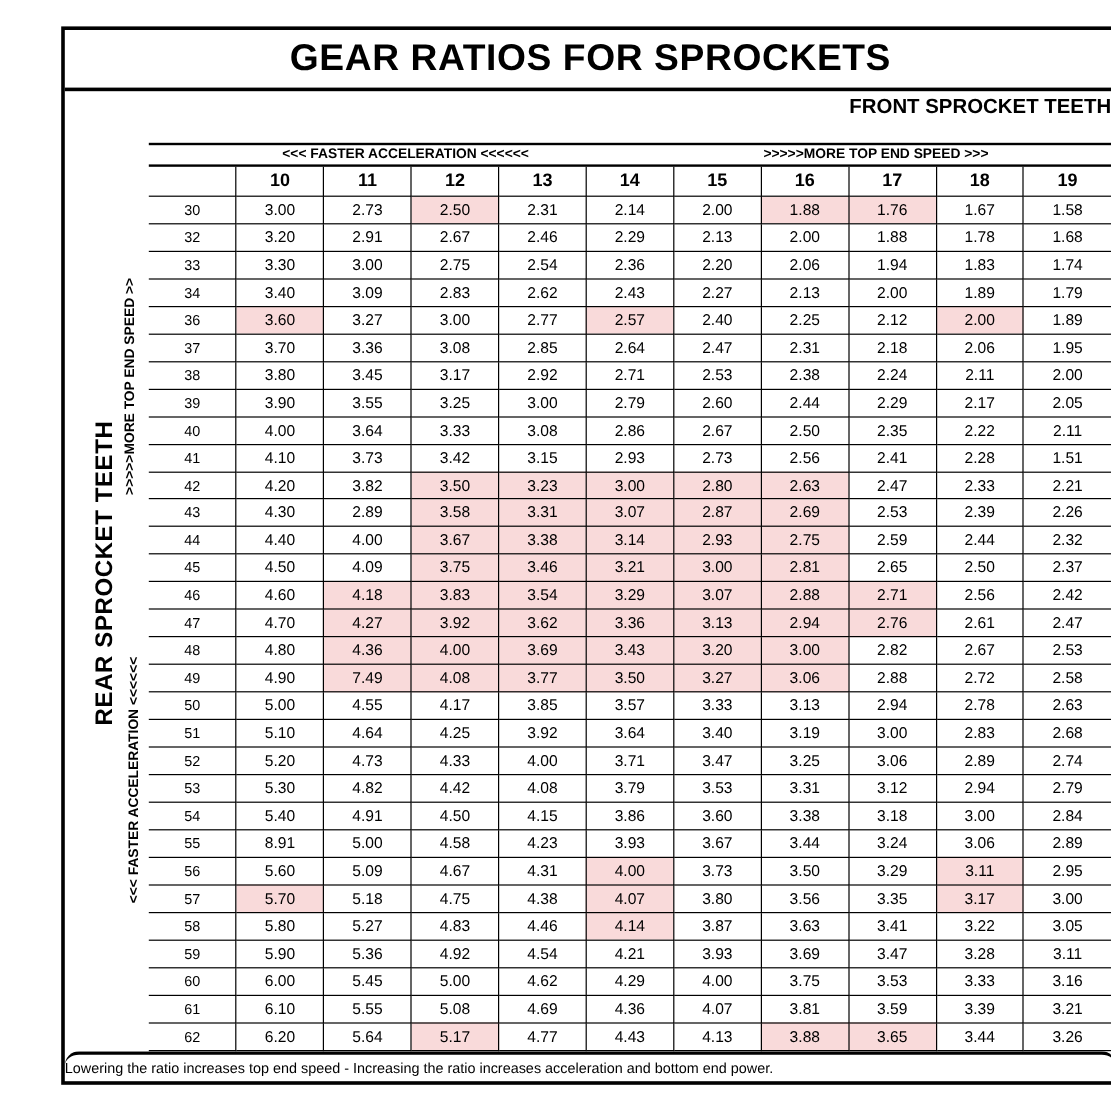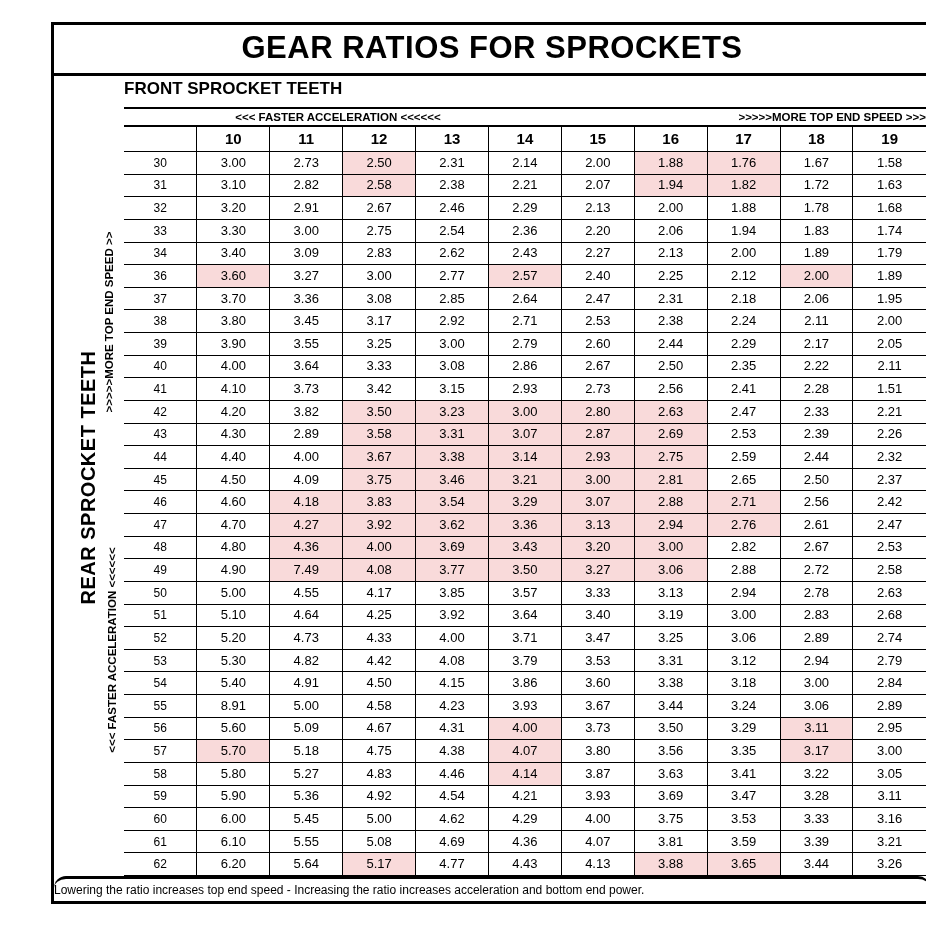--- a/index.html
+++ b/index.html
@@ -98,42 +98,42 @@
   }
   
   #table-block {
     flex: 1 1 auto;
     display: flex;
     flex-direction: column;
     min-width: 0;
     padding-right: 4px;
   }
   #front-header {
-    text-align: left;
+    text-align: right;
     font-size: 17px;
     font-weight: bold;
-    padding: 3px 0 8px 0;
+    padding: 3px 0 20px 0;
     border-bottom: 2px solid #000;
     margin-left: 0px;
   }
   #direction-row {
     display: flex;
     border-bottom: 2px solid #000;
     font-size: 11.5px;
     font-weight: bold;
     padding: 2px 0 2px 0;
   }
   #direction-row .dir-left {
     flex: 1 1 50%;
     text-align: center;
     padding-left: 18px;
   }
   #direction-row .dir-right {
     flex: 1 1 50%;
-    text-align: right;
+    text-align: center;
   }
   table#ratio-table {
     border-collapse: collapse;
     width: 100%;
     table-layout: fixed;
     flex: 1 1 auto;
   }
   table#ratio-table th,
   table#ratio-table td {
     border: 1px solid #000;
@@ -226,33 +226,20 @@
                 <td class="hl">2.50</td>
                 <td>2.31</td>
                 <td>2.14</td>
                 <td>2.00</td>
                 <td class="hl">1.88</td>
                 <td class="hl">1.76</td>
                 <td>1.67</td>
                 <td>1.58</td>
               </tr>
               <tr>
-                <td class="rowhead">31</td>
-                <td>3.10</td>
-                <td>2.82</td>
-                <td class="hl">2.58</td>
-                <td>2.38</td>
-                <td>2.21</td>
-                <td>2.07</td>
-                <td class="hl">1.94</td>
-                <td class="hl">1.82</td>
-                <td>1.72</td>
-                <td>1.63</td>
-              </tr>
-              <tr>
                 <td class="rowhead">32</td>
                 <td>3.20</td>
                 <td>2.91</td>
                 <td>2.67</td>
                 <td>2.46</td>
                 <td>2.29</td>
                 <td>2.13</td>
                 <td>2.00</td>
                 <td>1.88</td>
                 <td>1.78</td>

